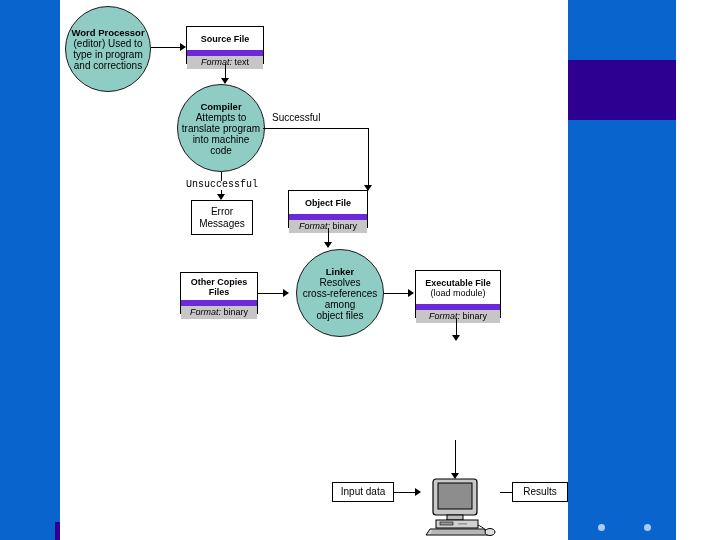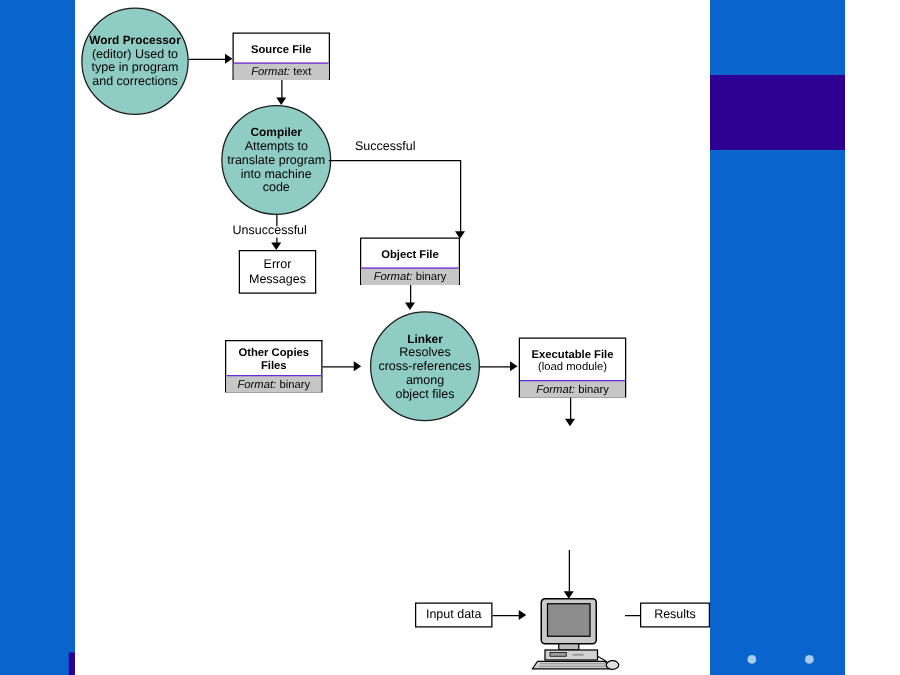--- a/index.html
+++ b/index.html
@@ -25,21 +25,21 @@
     position:absolute;border:1px solid #000;background:#ffffff;
     box-sizing:border-box;
   }
   .box .hd{
     display:flex;align-items:center;justify-content:center;flex-direction:column;
     font-weight:bold;font-size:9px;line-height:10px;color:#000;text-align:center;
     padding:2px 3px;
   }
   .box .hd .sub{font-weight:normal;}
   .box .fmt{
-    border-top:1px solid #6d28d9;background:#c6c6c6;
+    border-top:6px solid #6d28d9;background:#c6c6c6;
     font-size:9px;line-height:11px;text-align:center;color:#000;padding:1px 2px;
   }
   .box .fmt i{font-style:italic;}
   .plainbox{
     position:absolute;border:1px solid #000;background:#fff;box-sizing:border-box;
     display:flex;align-items:center;justify-content:center;flex-direction:column;
     font-size:10px;line-height:12px;color:#000;text-align:center;
   }
 
   
@@ -105,24 +105,24 @@
       <div class="t">Compiler</div>
       <div class="d">Attempts to</div>
       <div class="d">translate program</div>
       <div class="d">into machine</div>
       <div class="d">code</div>
     </div>
 
     <div class="ln lnh" style="left:203px;top:128px;width:105px;"></div>
     <div class="ln lnv" style="left:308px;top:128px;height:60px;"></div>
     <div class="arrow-d" style="left:304px;top:185px;"></div>
-    <div class="lbl" style="left:224px;top:112px;">Successful</div>
+    <div class="lbl" style="left:212px;top:112px;">Successful</div>
 
     <div class="ln lnv" style="left:161px;top:172px;height:9px;"></div>
-    <div class="lbl" style="left:126px;top:179px;">Unsuccessful</div>
+    <div class="lbl" style="left:126px;top:179px;font-family:Liberation Mono, monospace;">Unsuccessful</div>
     <div class="ln lnv" style="left:161px;top:190px;height:8px;"></div>
     <div class="arrow-d" style="left:157px;top:194px;"></div>
 
     <div class="plainbox" style="left:131px;top:200px;width:62px;height:35px;">
       <div>Error</div>
       <div>Messages</div>
     </div>
 
     <div class="box" style="left:228px;top:190px;width:80px;height:38px;">
       <div class="hd" style="height:19px;">Object File</div>

